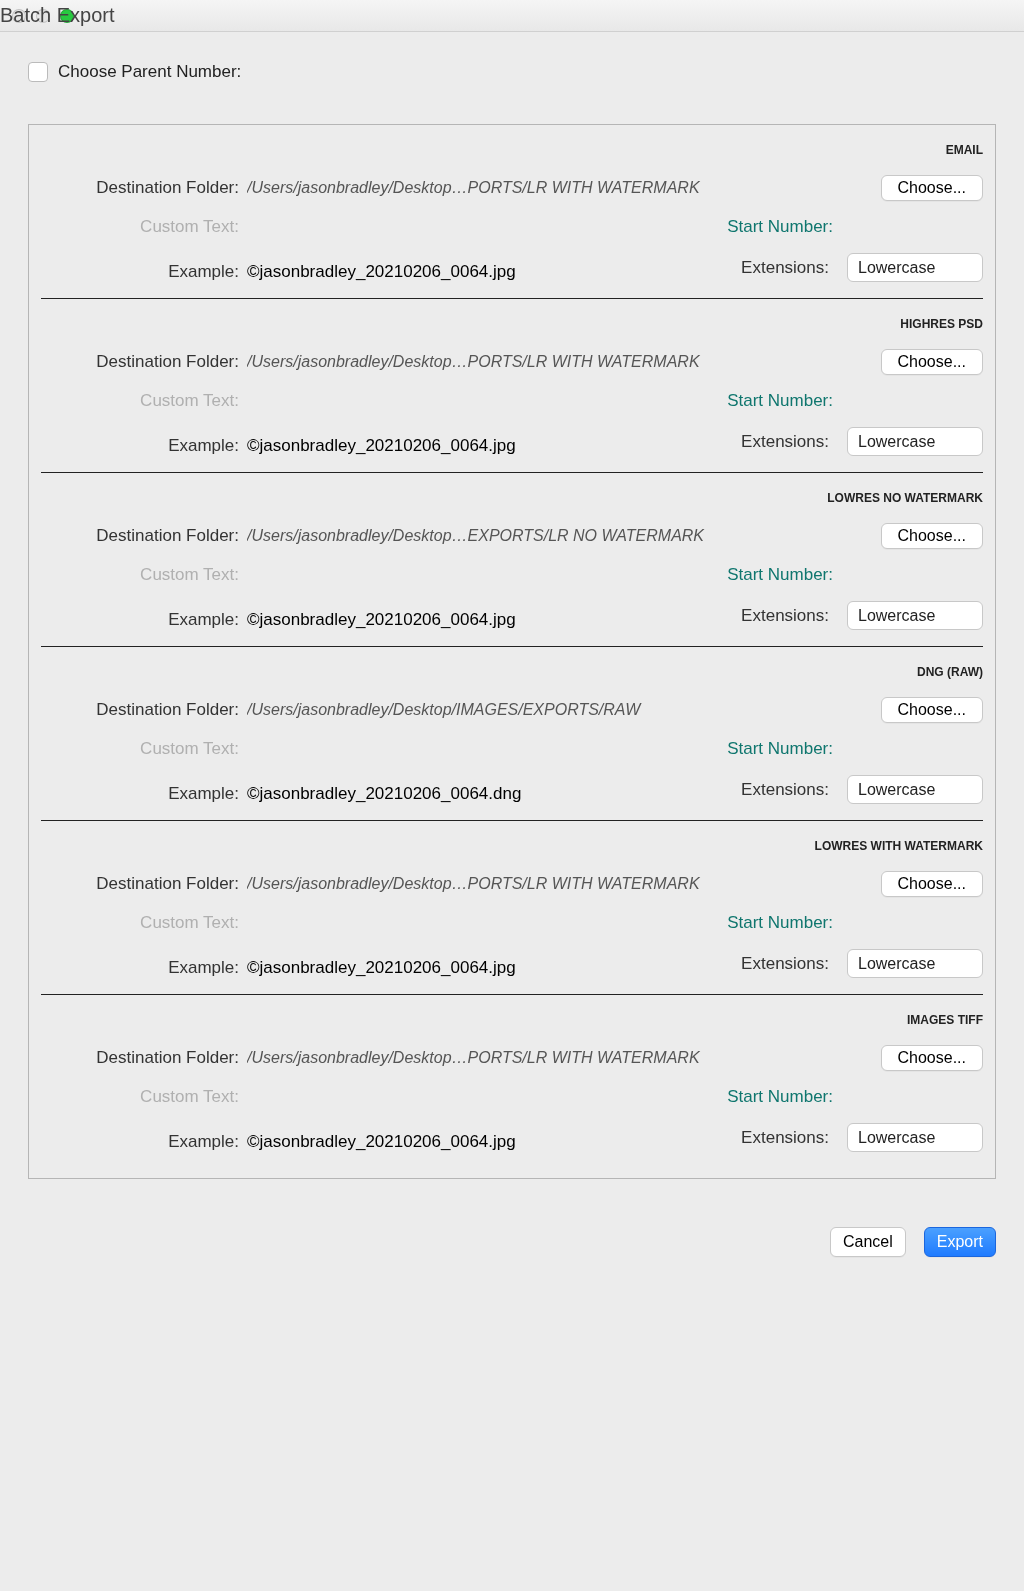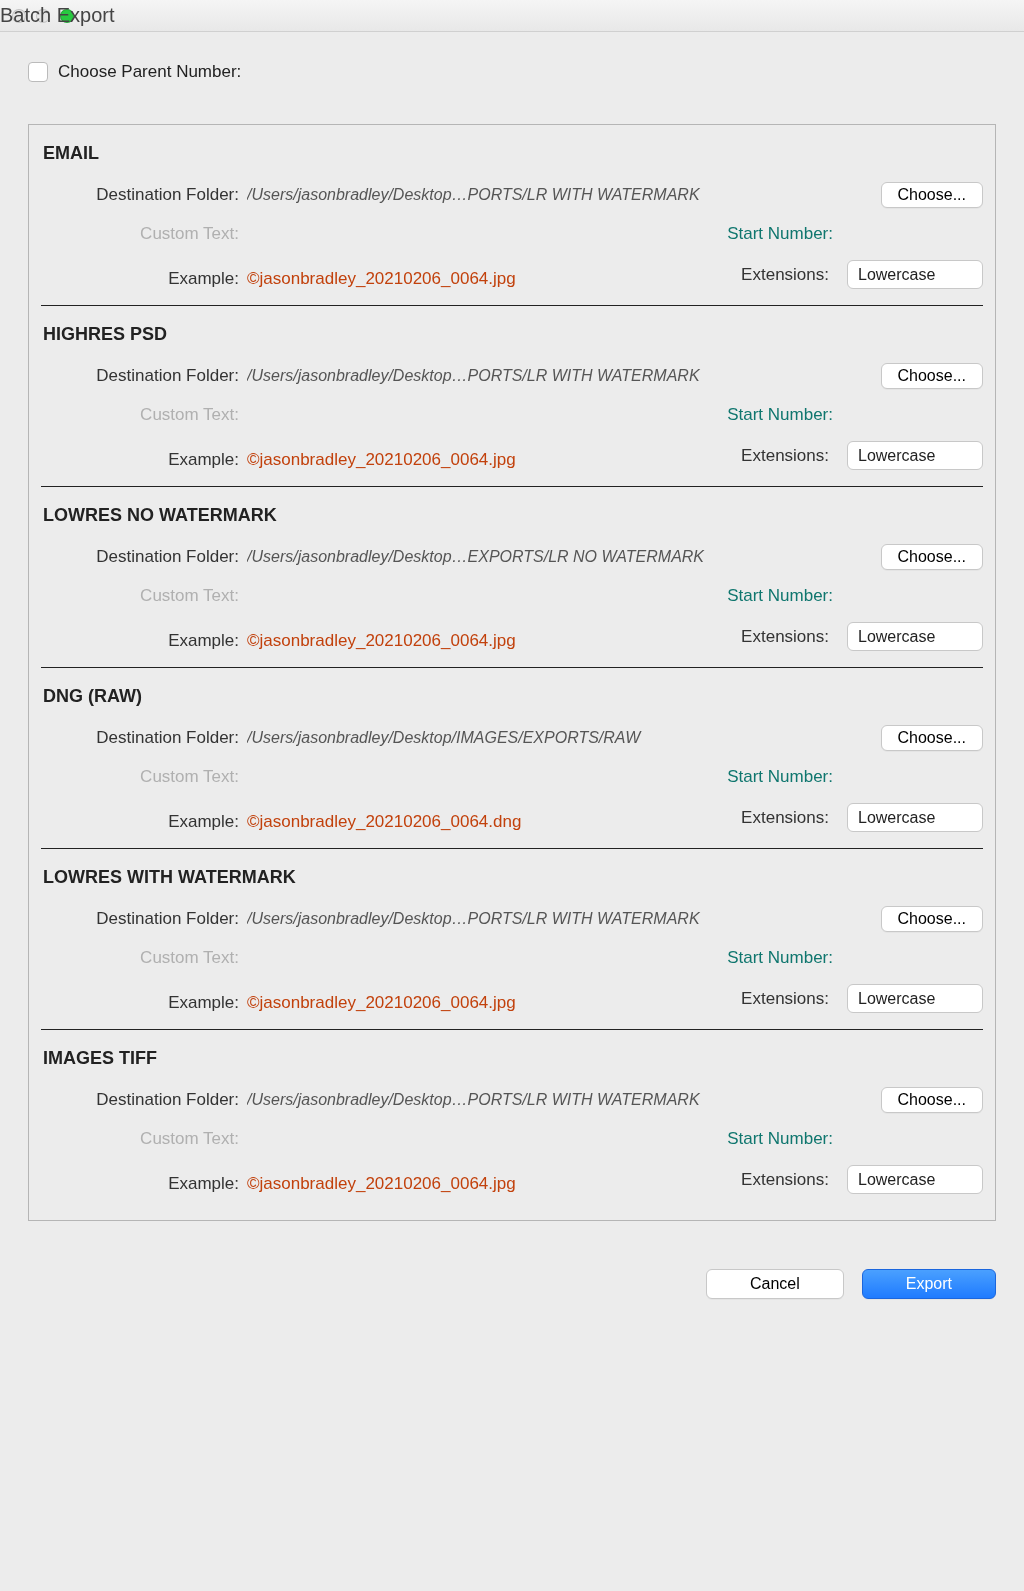--- a/index.html
+++ b/index.html
@@ -47,23 +47,24 @@
       background: #fff;
     }
     .panel {
       border: 1px solid #b5b5b5;
       background: #ececec;
       padding: 18px 12px 10px 12px;
     }
     .preset { }
     .preset-title {
       font-weight: 700;
-      font-size: 18px;
+      font-size: 12px;
       margin-bottom: 18px;
       padding-left: 2px;
+      text-align: right;
     }
     .row {
       display: flex; align-items: center;
       margin-bottom: 16px;
     }
     .label-col {
       width: 206px;
       text-align: right;
       padding-right: 8px;
       color: #333;
@@ -86,21 +87,21 @@
       box-shadow: 0 1px 0 rgba(0,0,0,0.03);
       cursor: default;
     }
     .start-label {
       color: #0f766e;
       margin-left: auto;
       padding-right: 150px;
     }
     .example-val {
       flex: 1;
-      color: #c2410c;
+      color: #000000;
     }
     .ext-label {
       color: #333;
       padding-right: 8px;
     }
     .select {
       display: inline-flex;
       align-items: center;
       justify-content: space-between;
       width: 136px;
@@ -138,21 +139,21 @@
       display: flex; align-items: flex-end;
     }
     .row.ext-row .ext-group {
       margin-left: auto;
       display: flex; align-items: center; gap: 10px;
     }
     .footer {
       display: flex; justify-content: flex-end; gap: 18px;
       padding: 28px 28px 0 0;
     }
-    .footer .btn { padding: 5px 43px; }
+    .footer .btn { padding: 5px 12px; }
     .footer .btn.primary {
       background: linear-gradient(#4aa0ff, #1f7bff);
       border: 1px solid #1b66dd;
       color: #fff;
     }
   </style>
 </head>
 <body>
 
 <div class="titlebar">

